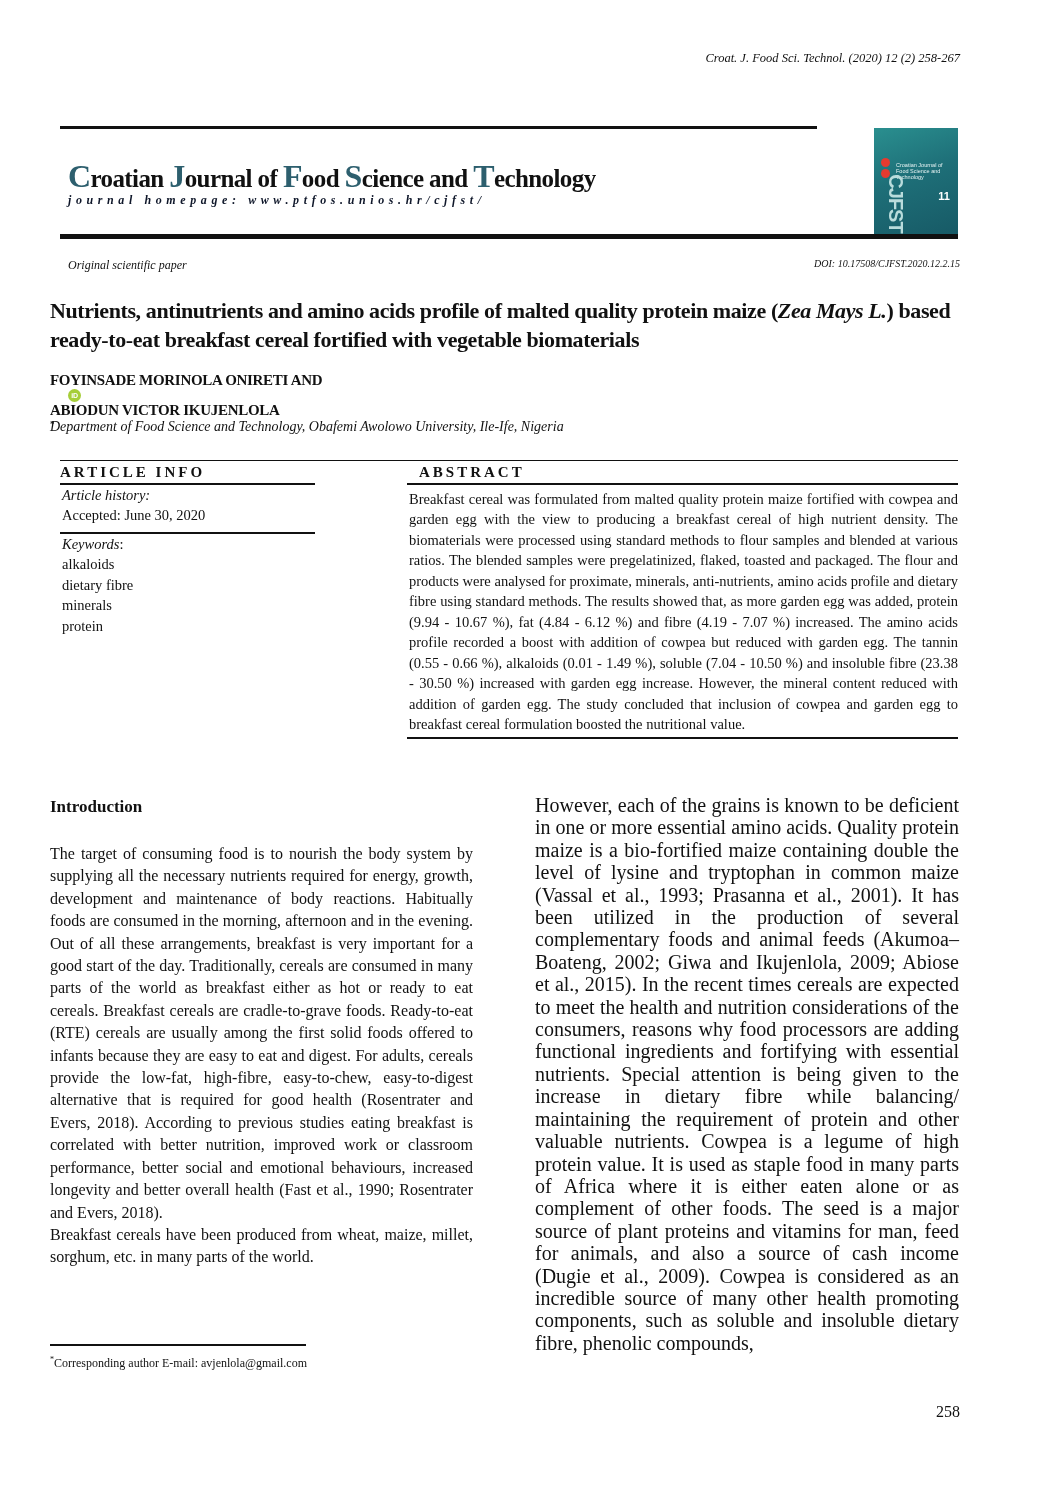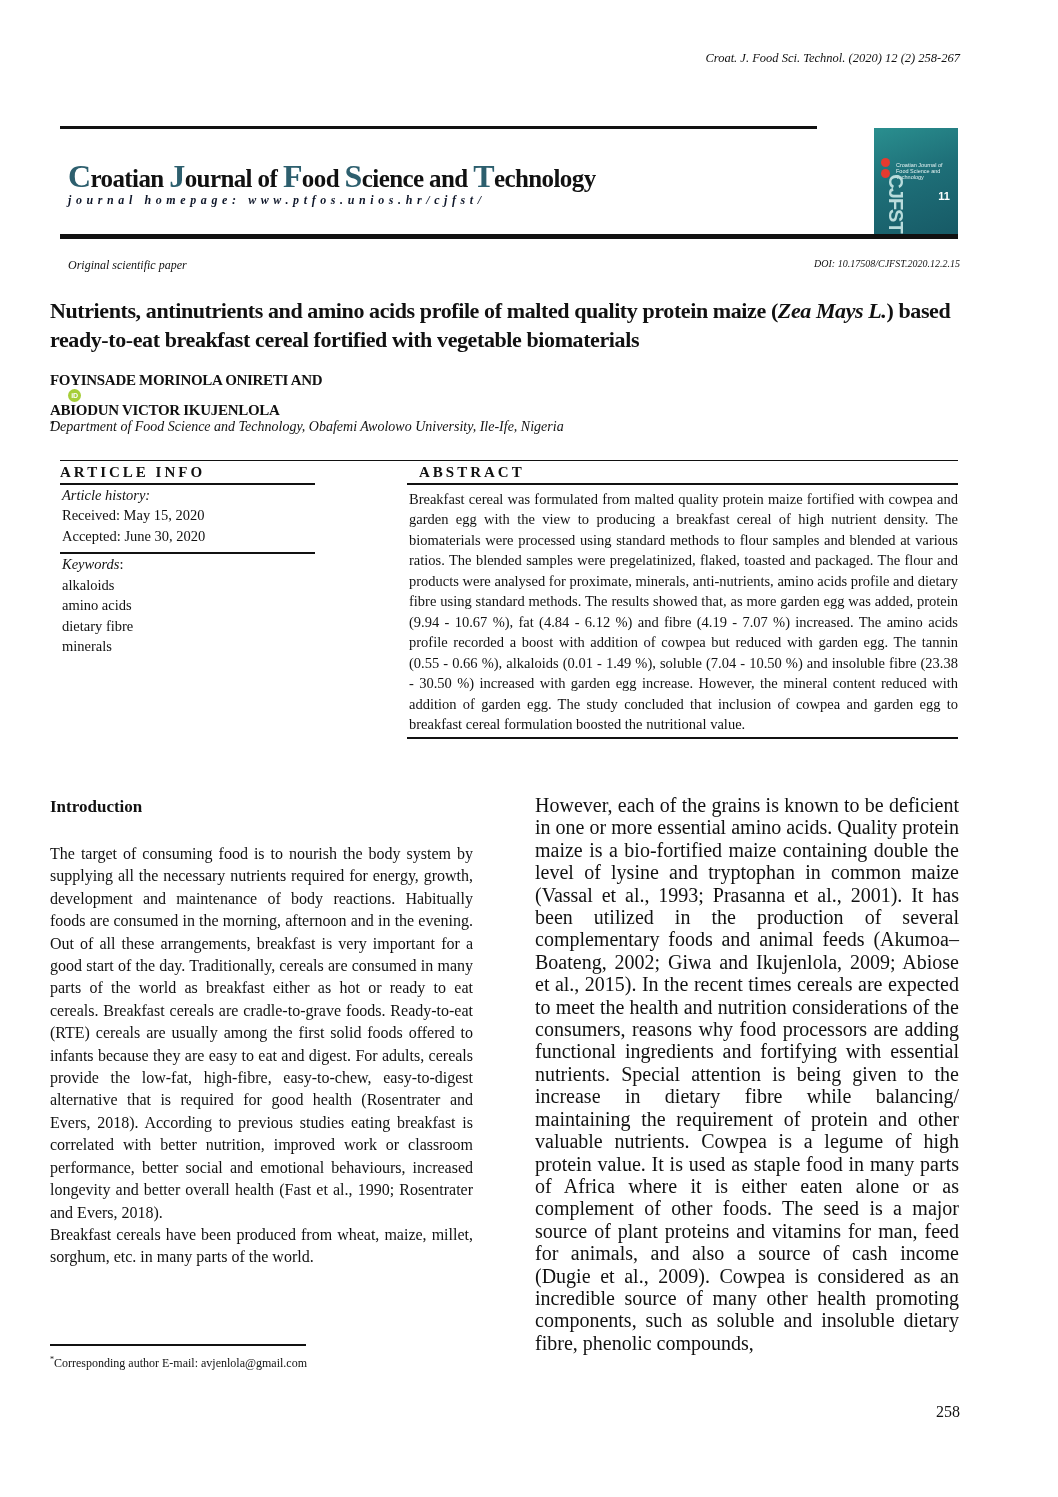--- a/index.html
+++ b/index.html
@@ -76,28 +76,27 @@
 </div>
 
 <div class="abs affil">Department of Food Science and Technology, Obafemi Awolowo University, Ile-Ife, Nigeria</div>
 
 <div class="abs rule-thin" style="left:60px; top:460px; width:898px;"></div>
 
 <div class="abs info-col">
   <div class="sec-head">ARTICLE INFO</div>
   <div class="rule-thin" style="height:2px; width:255px;"></div>
   <div style="padding-left:2px; font-style:italic;">Article history:</div>
-  <div style="padding-left:2px;">Received: May 15, 2020</div>
   <div style="padding-left:2px;">Accepted: June 30, 2020</div>
   <div class="rule-thin" style="height:2px; width:255px; margin-top:6px;"></div>
   <div style="padding-left:2px;"><i>Keywords</i>:</div>
   <div style="padding-left:2px;">alkaloids</div>
-  <div style="padding-left:2px;">amino acids</div>
   <div style="padding-left:2px;">dietary fibre</div>
   <div style="padding-left:2px;">minerals</div>
+  <div style="padding-left:2px;">protein</div>
 </div>
 
 <div class="abs abs-col">
   <div class="sec-head" style="padding-left:12px;">ABSTRACT</div>
   <div class="rule-thin" style="height:2px;"></div>
   <div class="abstract-text">Breakfast cereal was formulated from malted quality protein maize fortified with cowpea and garden egg with the view to producing a breakfast cereal of high nutrient density. The biomaterials were processed using standard methods to flour samples and blended at various ratios. The blended samples were pregelatinized, flaked, toasted and packaged. The flour and products were analysed for proximate, minerals, anti-nutrients, amino acids profile and dietary fibre using standard methods. The results showed that, as more garden egg was added, protein (9.94 - 10.67 %), fat (4.84 - 6.12 %) and fibre (4.19 - 7.07 %) increased. The amino acids profile recorded a boost with addition of cowpea but reduced with garden egg. The tannin (0.55 - 0.66 %), alkaloids (0.01 - 1.49 %), soluble (7.04 - 10.50 %) and insoluble fibre (23.38 - 30.50 %) increased with garden egg increase. However, the mineral content reduced with addition of garden egg. The study concluded that inclusion of cowpea and garden egg to breakfast cereal formulation boosted the nutritional value.</div>
   <div class="rule-thin" style="height:2px; margin-top:2px;"></div>
 </div>
 
 <div class="abs intro-head">Introduction</div>

